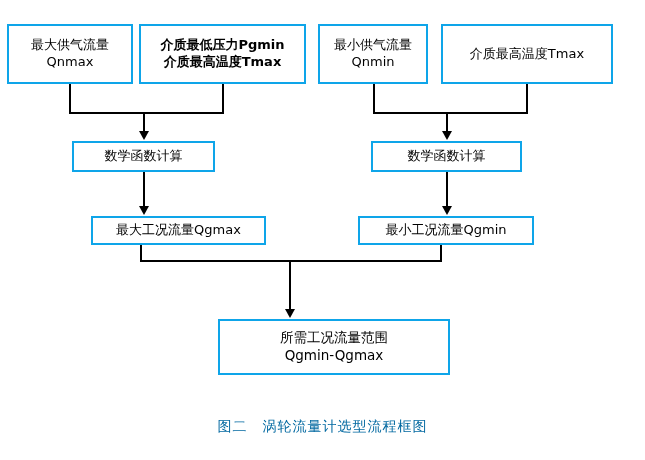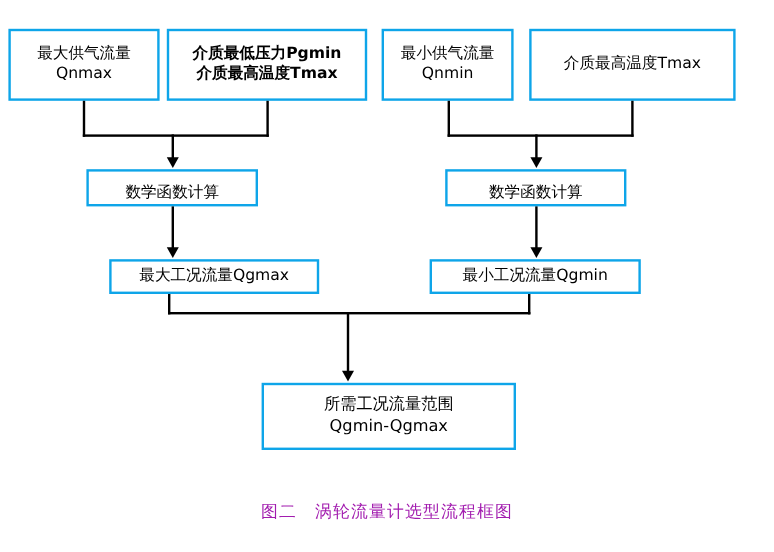--- a/index.html
+++ b/index.html
@@ -27,21 +27,21 @@
     text-align: center;
     color: #000000;
     line-height: 1.30;
   }
   .node .line1,
   .node .line2 {
     display: block;
     white-space: nowrap;
   }
   .n-top      { font-size: 13px; }
-  .n-mid      { font-size: 13px; justify-content: flex-end; }
+  .n-mid      { font-size: 13px; }
   .n-res      { font-size: 13px; }
   .n-final    { font-size: 13.5px; }
 
   
   .v-line {
     position: absolute;
     width: 2px;
     background: #000000;
   }
   .h-line {
@@ -57,21 +57,21 @@
     border-right: 5px solid transparent;
     border-top: 9px solid #000000;
   }
   #caption {
     position: absolute;
     left: 0;
     width: 645px;
     text-align: center;
     font-family: "DejaVu Sans", "Liberation Sans", sans-serif;
     font-size: 14px;
-    color: #a21caf;
+    color: #0369a1;
     letter-spacing: 1px;
   }
 </style>
 </head>
 <body>
 
 <div id="canvas">
 
   <div class="node n-top" style="left:7px; top:24px; width:126px; height:60px;">
     <span class="line1">最大供气流量</span>
@@ -125,20 +125,20 @@
   <div class="node n-res" style="left:358px; top:216px; width:176px; height:29px;text-align:right;">
     <span class="line1">最小工况流量Qgmin</span>
   </div>
 
   <div class="v-line" style="left:140px; top:245px; height:17px;"></div>
   <div class="v-line" style="left:440px; top:245px; height:17px;"></div>
   <div class="h-line" style="left:140px; top:260px; width:302px;"></div>
   <div class="v-line" style="left:289px; top:260px; height:50px;"></div>
   <div class="arrow-head" style="left:285px; top:309px;"></div>
 
-  <div class="node n-final" style="left:218px; top:319px; width:212px; height:56px;">
+  <div class="node n-final" style="left:218px; top:319px; width:232px; height:56px;">
     <span class="line1">所需工况流量范围</span>
     <span class="line2">Qgmin-Qgmax</span>
   </div>
 
   <div id="caption" style="top:418px;">图二　涡轮流量计选型流程框图</div>
 
 </div>
 
 </body></html>

